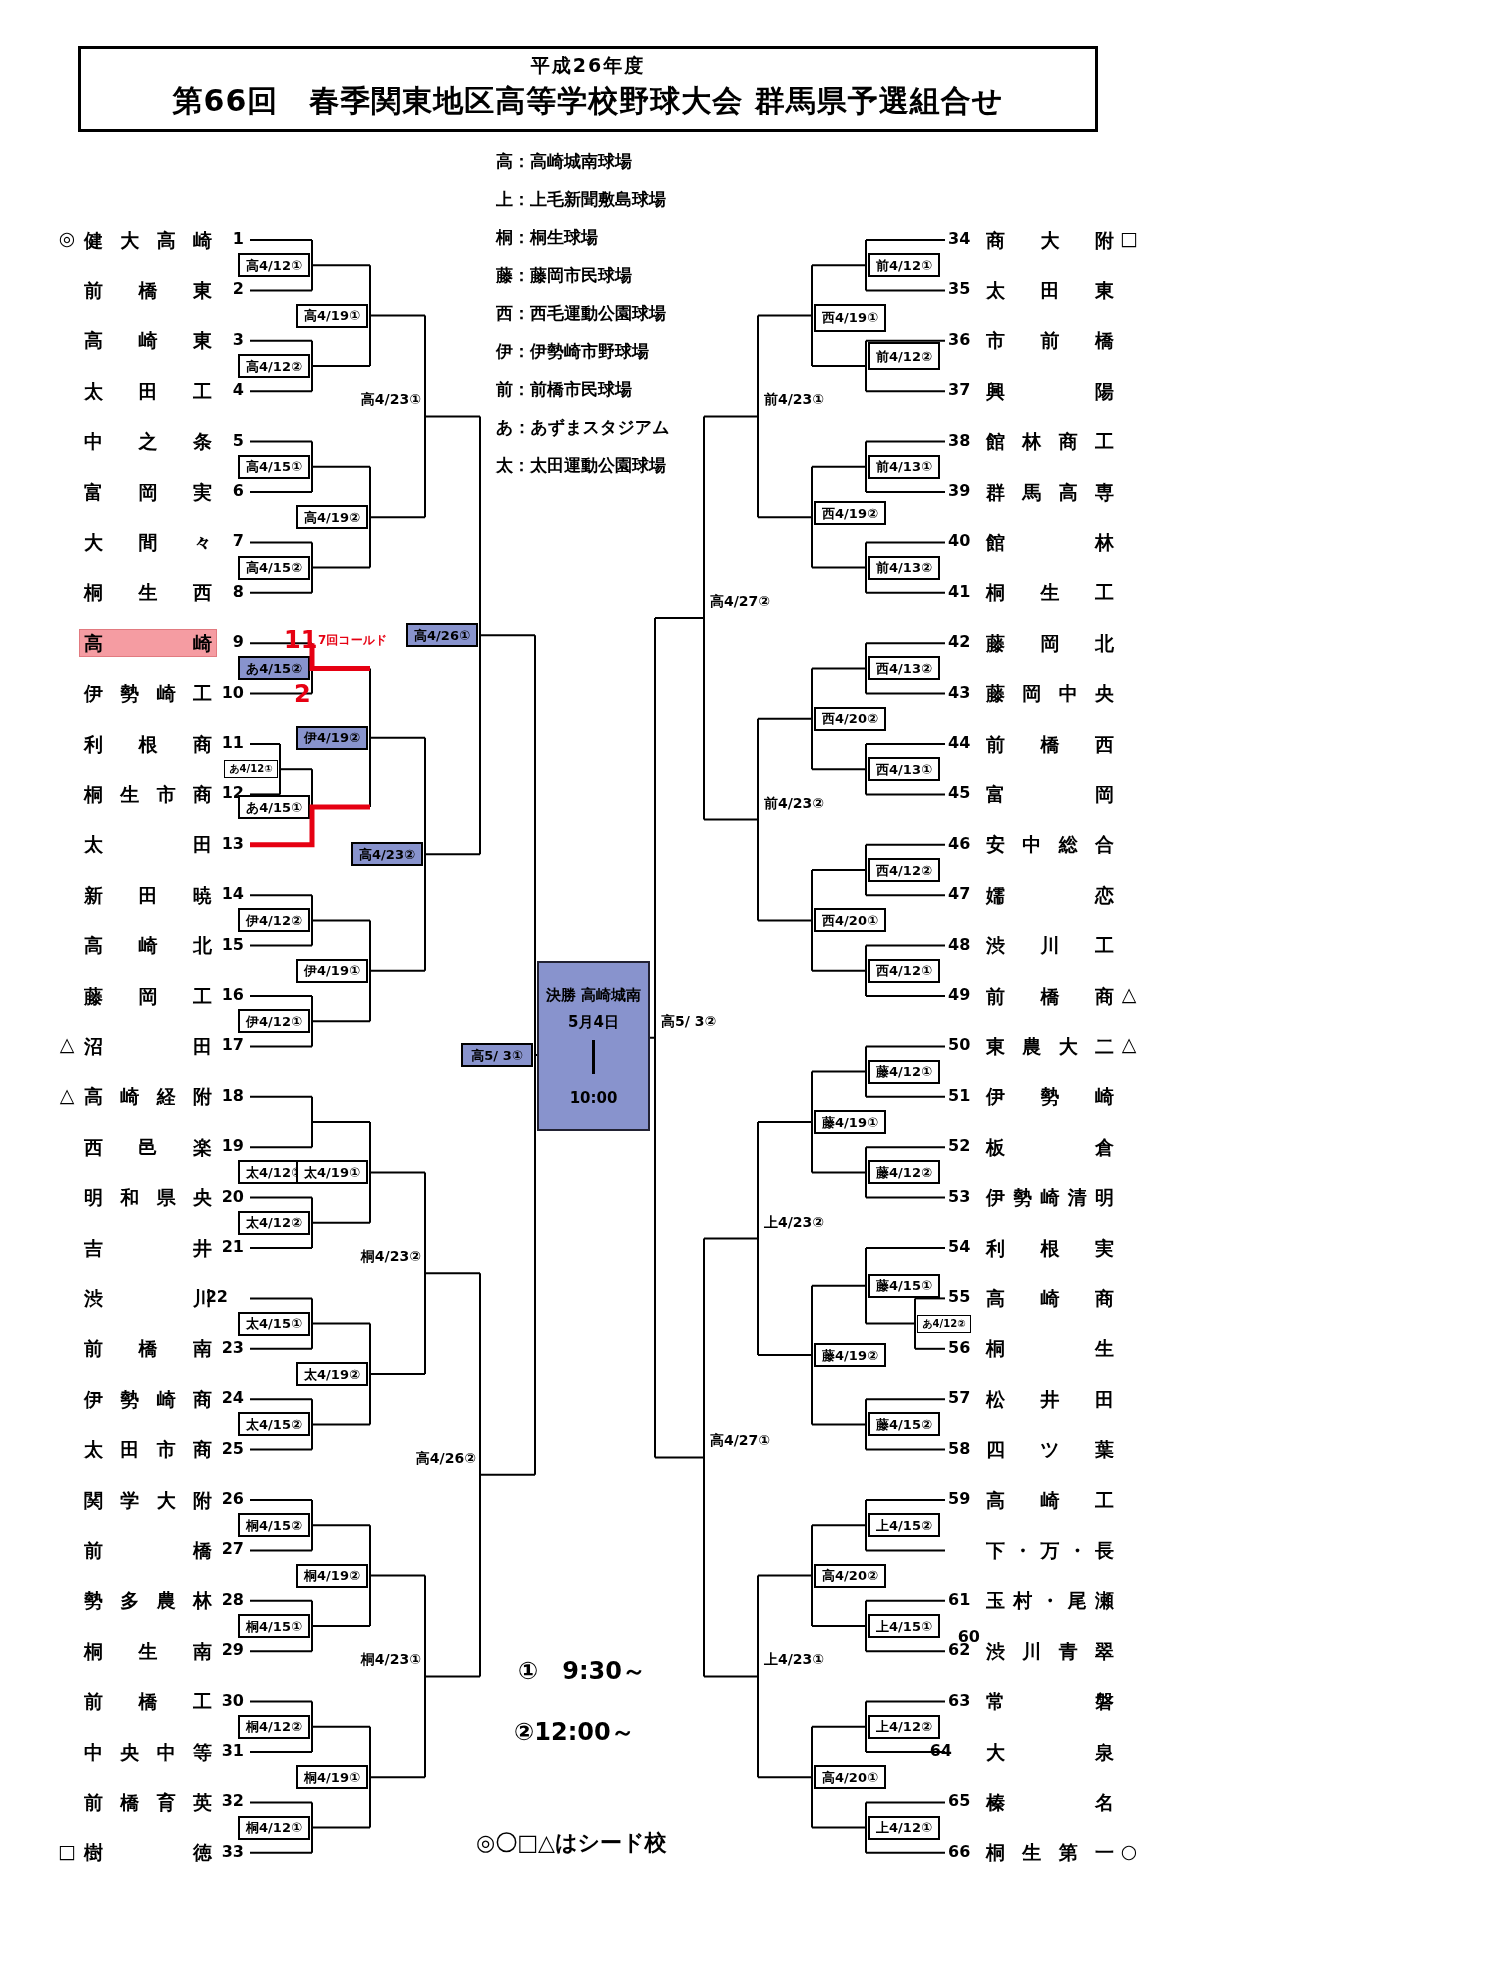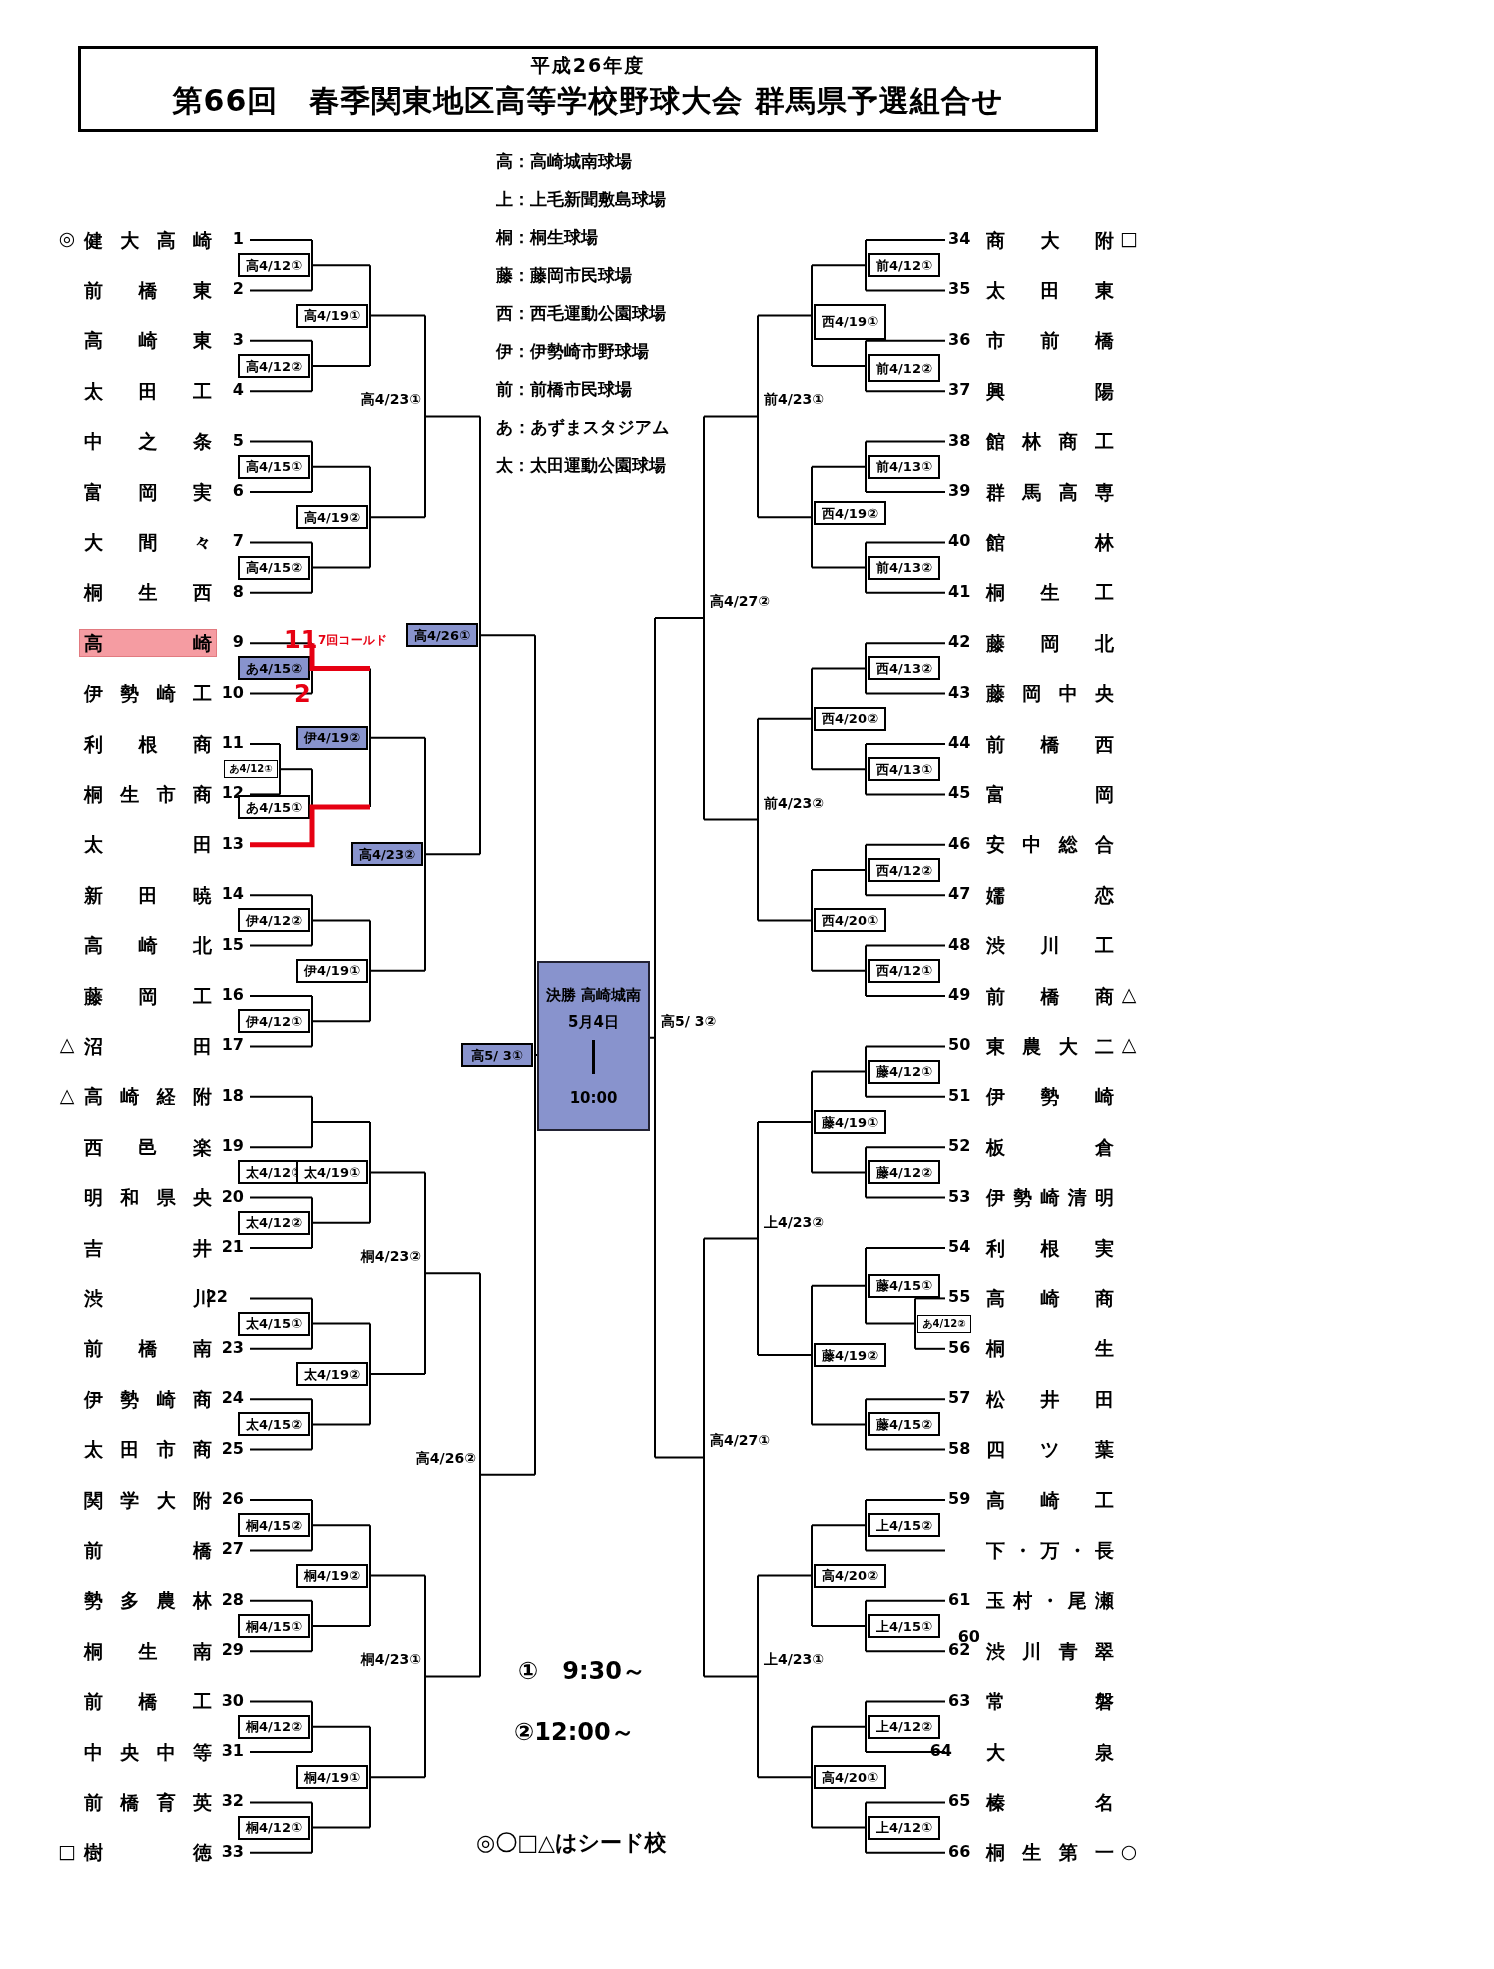--- a/index.html
+++ b/index.html
@@ -708,22 +708,22 @@
       <div class="mlabel" style="width: 72px; height: 24px; top: 1513.2px; left: 238px;">桐4/15②</div>
       <div class="mlabel" style="width: 72px; height: 24px; top: 1614px; left: 238px;">桐4/15①</div>
       <div class="mlabel" style="width: 72px; height: 24px; top: 1563.6px; left: 296px;">桐4/19②</div>
       <div class="mlabel" style="width: 72px; height: 24px; top: 1714.8px; left: 238px;">桐4/12②</div>
       <div class="mlabel" style="width: 72px; height: 24px; top: 1815.6px; left: 238px;">桐4/12①</div>
       <div class="mlabel" style="width: 72px; height: 24px; top: 1765.2px; left: 296px;">桐4/19①</div>
       <div class="mplain" style="left: 421px; top: 1666.4px; transform: translate(-100%, -100%);">桐4/23①</div>
       <div class="mplain" style="left: 476px; top: 1464.8px; transform: translate(-100%, -100%);">高4/26②</div>
       <div class="mlabel blue" style="width: 72px; height: 24px; top: 1043.06px; left: 461px;">高5/ 3①</div>
       <div class="mlabel" style="width: 72px; height: 24px; top: 253.2px; left: 868px;">前4/12①</div>
-      <div class="mlabel" style="width: 72px; height: 28px; top: 354px; left: 868px;">前4/12②</div>
-      <div class="mlabel" style="width: 72px; height: 36px; top: 303.6px; left: 814px;">西4/19①</div>
+      <div class="mlabel" style="width: 72px; height: 28px; top: 342px; left: 868px;">前4/12②</div>
+      <div class="mlabel" style="width: 72px; height: 28px; top: 303.6px; left: 814px;">西4/19①</div>
       <div class="mlabel" style="width: 72px; height: 24px; top: 454.8px; left: 868px;">前4/13①</div>
       <div class="mlabel" style="width: 72px; height: 24px; top: 555.6px; left: 868px;">前4/13②</div>
       <div class="mlabel" style="width: 72px; height: 24px; top: 501px; left: 814px;">西4/19②</div>
       <div class="mplain" style="left: 764px; top: 406.4px; transform: translateY(-100%);">前4/23①</div>
       <div class="mlabel" style="width: 72px; height: 24px; top: 656.4px; left: 868px;">西4/13②</div>
       <div class="mlabel" style="width: 72px; height: 24px; top: 757.2px; left: 868px;">西4/13①</div>
       <div class="mlabel" style="width: 72px; height: 24px; top: 706.8px; left: 814px;">西4/20②</div>
       <div class="mlabel" style="width: 72px; height: 24px; top: 858px; left: 868px;">西4/12②</div>
       <div class="mlabel" style="width: 72px; height: 24px; top: 958.8px; left: 868px;">西4/12①</div>
       <div class="mlabel" style="width: 72px; height: 24px; top: 908.4px; left: 814px;">西4/20①</div>

